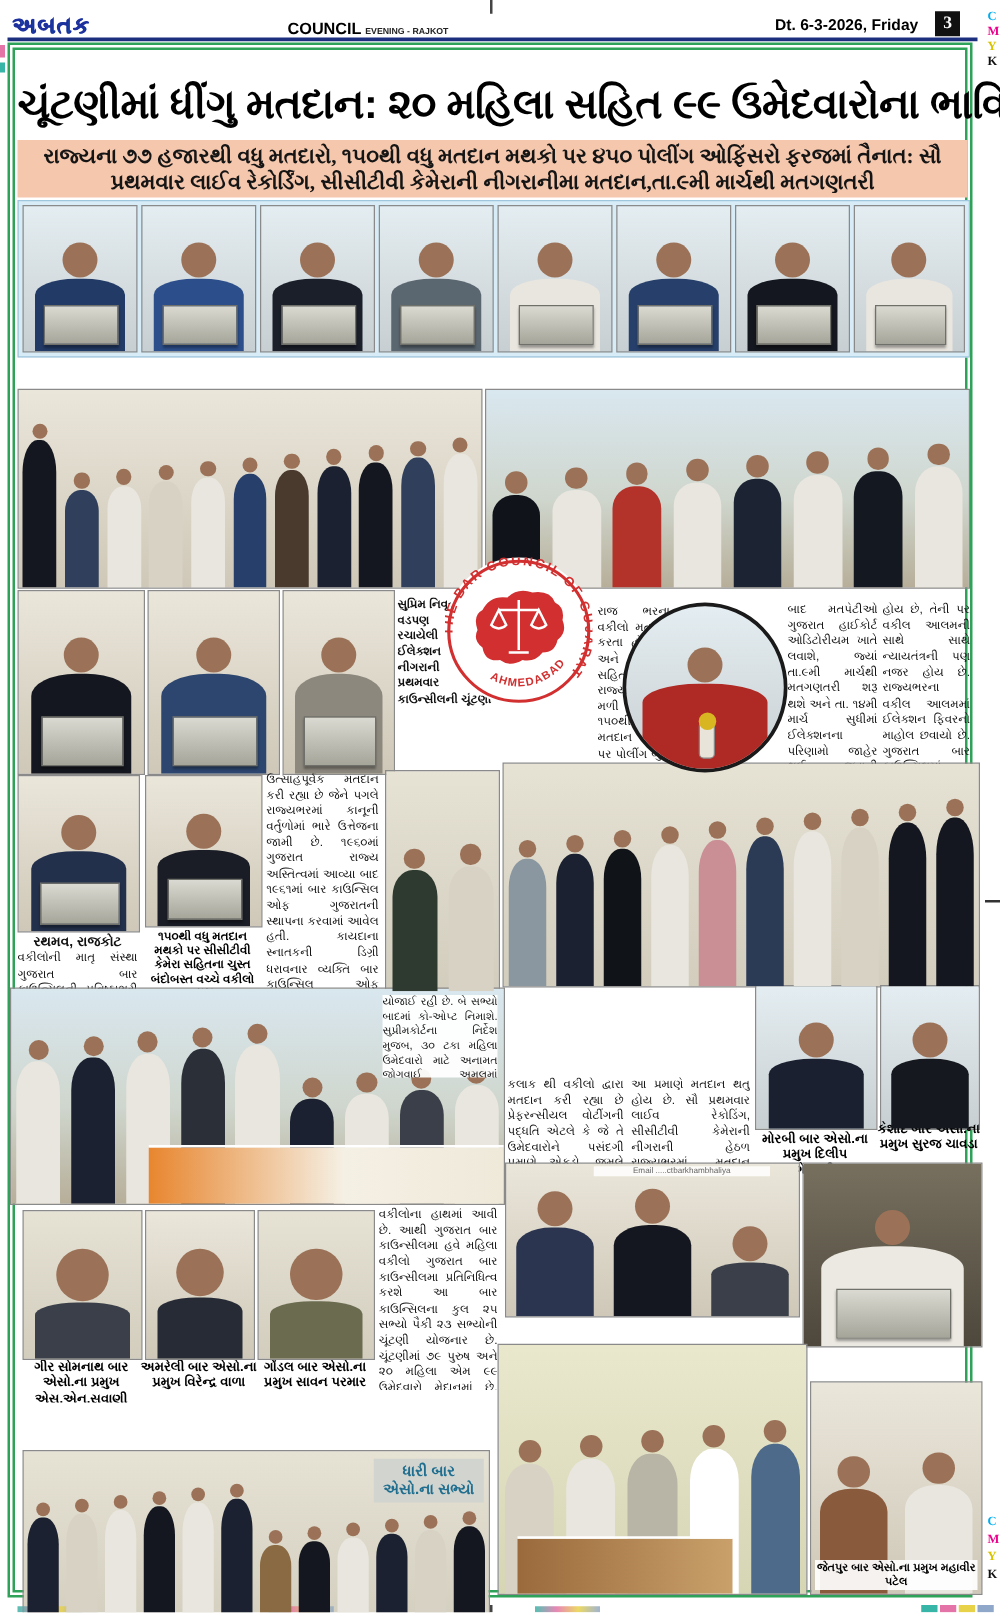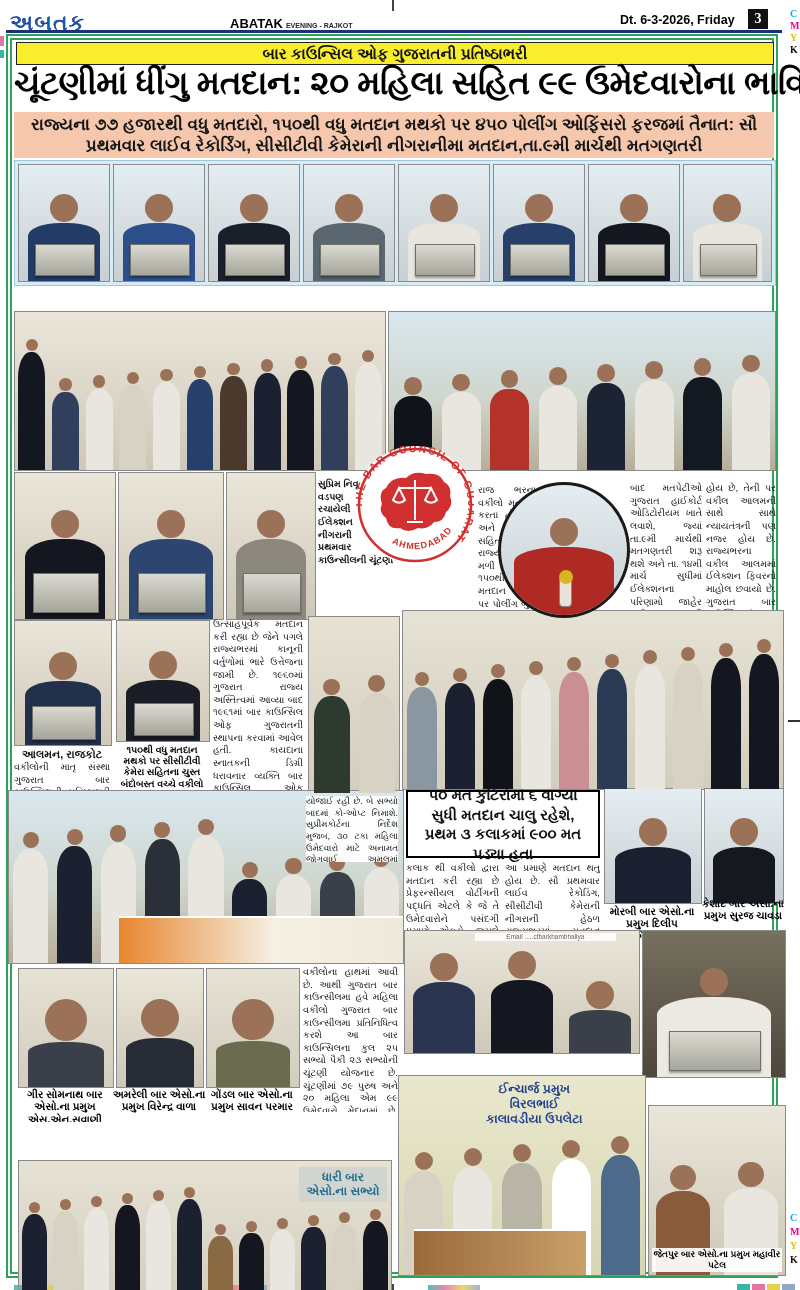--- a/index.html
+++ b/index.html
@@ -1,21 +1,21 @@
 <!DOCTYPE html>
 <html><head>
 <meta charset="utf-8">
 <style>
   html,body{margin:0;padding:0;background:#ffffff;}
   .page{position:relative;width:800px;height:1290px;background:#fff;
         font-family:"Liberation Sans",sans-serif;overflow:hidden;color:#101010;}
   .abs{position:absolute;}
 
   
-  .logo{font-weight:normal;font-size:22px;color:#0369a1;letter-spacing:1px;
+  .logo{font-weight:bold;font-size:18px;color:#0369a1;letter-spacing:1px;
         -webkit-text-stroke:.6px #1e2f9e;}
   .masthead{font-weight:bold;font-size:13px;color:#000;}
   .masthead-sub{font-weight:bold;font-size:7px;color:#222;margin-left:3px;}
   .dateline-top{font-size:12.5px;color:#000;font-weight:bold;}
   .pagebox{width:20px;height:20px;background:#111;color:#fff;font-weight:bold;
            font-size:14px;text-align:center;line-height:20px;font-family:"Liberation Serif",serif;}
   .navyrule{background:#1b2f7e;}
 
   
   .frame{border:2px solid #2ea258;padding:2px;}
@@ -73,43 +73,42 @@
 </style>
 </head>
 <body>
 
 <div class="page">
 
   <div class="abs" style="left:392px;top:0;width:2px;height:11px;background:#444;"></div>
 
   <div class="abs logo" style="left:10px;top:10px;">અબતક</div>
   <div class="abs" style="left:230px;top:14px;">
-    <span class="masthead">ABATAK</span><span class="masthead-sub">EVENING - RAJKOT</span>
+    <span class="masthead">COUNCIL</span><span class="masthead-sub">EVENING - RAJKOT</span>
   </div>
   <div class="abs dateline-top" style="left:620px;top:13px;">Dt. 6-3-2026, Friday</div>
   <div class="abs pagebox" style="left:748px;top:9px;">3</div>
   <div class="abs navyrule" style="left:6px;top:30px;width:776px;height:3px;"></div>
 
   <div class="cmyk-letter" style="left:790px;top:8px;color:#00aeef;">C</div>
   <div class="cmyk-letter" style="left:790px;top:20px;color:#ec008c;">M</div>
   <div class="cmyk-letter" style="left:790px;top:32px;color:#d8c400;">Y</div>
   <div class="cmyk-letter" style="left:790px;top:44px;color:#111;">K</div>
 
   <div class="abs" style="left:0;top:36px;width:4px;height:10px;background:#e473a8;"></div>
   <div class="abs" style="left:0;top:50px;width:4px;height:8px;background:#37b5a6;"></div>
   <div class="abs" style="left:788px;top:720px;width:12px;height:2px;background:#333;"></div>
 
   <div class="abs frame" style="left:6px;top:34px;width:772px;height:1244px;box-sizing:border-box;">
     <div class="frame-inner"></div>
   </div>
 
-  <div class="abs banner" style="left:16px;top:42px;width:756px;height:21px;">બાર કાઉન્સિલ ઓફ ગુજરાતની પ્રતિષ્ઠાભરી</div>
 
   <div class="abs headline" style="left:14px;top:66px;width:760px;">ચૂંટણીમાં ધીંગુ મતદાન: ૨૦ મહિલા સહિત ૯૯ ઉમેદવારોના ભાવિ કેદ</div>
-  <div class="abs subhead" style="left:14px;top:112px;width:760px;height:46px;">રાજ્યના ૭૭ હજારથી વધુ મતદારો, ૧૫૦થી વધુ મતદાન મથકો પર ૪૫૦ પોલીંગ ઓફિંસરો ફરજમાં તૈનાત: સૌ પ્રથમવાર લાઈવ રેકોર્ડિંગ, સીસીટીવી કેમેરાની નીગરાનીમા મતદાન,તા.૯મી માર્ચથી મતગણતરી</div>
+  <div class="abs subhead" style="left:14px;top:112px;width:760px;height:46px;font-family:Liberation Serif, serif;">રાજ્યના ૭૭ હજારથી વધુ મતદારો, ૧૫૦થી વધુ મતદાન મથકો પર ૪૫૦ પોલીંગ ઓફિંસરો ફરજમાં તૈનાત: સૌ પ્રથમવાર લાઈવ રેકોર્ડિંગ, સીસીટીવી કેમેરાની નીગરાનીમા મતદાન,તા.૯મી માર્ચથી મતગણતરી</div>
 
   <div class="abs blueband" style="left:14px;top:160px;width:760px;height:124px;"></div>
   <div class="photo bg-cool" style="left:18px;top:164px;width:90px;height:116px;">
       <div class="fig" style="left: 10%; width: 80%; height: 75%; --suit: #223a66;">
         <span class="hd"></span>
         <span class="bd"></span>
       </div>
       <div class="ballot"></div>
     </div>
   <div class="photo bg-cool" style="left:113px;top:164px;width:90px;height:116px;">
@@ -301,21 +300,21 @@
   <div class="bodytext" style="left:630px;top:482px;width:72px;height:132px;">બાદ મતપેટીઓ ગુજરાત હાઈકોર્ટ ઓડિટોરીયમ ખાતે લવાશે, જ્યાં તા.૯મી માર્ચથી મતગણતરી શરૂ થશે અને તા. ૧૪મી માર્ચ સુધીમાં ઈલેક્શનના પરિણામો જાહેર થઈ જવાની સંભાવના છે. બાર કાઉન્સિલમા વકીલ સમાજમાં પ્રતિનિધિત્વ અને સમાનતા માટે મહત્ત્વપૂર્ણ માનવામાં આવી રહી છે. ગુજરાત બાર કાઉન્સિલ એટલી મહત્ત્વની</div>
   <div class="bodytext" style="left:706px;top:482px;width:70px;height:132px;">હોય છે, તેની પર વકીલ આલમની સાથે સાથે ન્યાયતંત્રની પણ નજર હોય છે. રાજ્યભરના વકીલ આલમમાં ઈલેક્શન ફિવરનો માહોલ છવાયો છે. ગુજરાત બાર કાઉન્સિલમાં સમરસ પેનલનો છેલ્લા ૨૭ વર્ષથી દબદબો જળવાઈ રહે છે કે કેમ તે મુદ્દે વકીલ આલમમાં ચર્ચાએ જોર પકડ્યું છે.</div>
 
   <div class="photo bg-room" style="left:14px;top:620px;width:96px;height:124px;">
       <div class="fig" style="left: 10%; width: 80%; height: 75%; --suit: #23304c;">
         <span class="hd"></span>
         <span class="bd"></span>
       </div>
       <div class="ballot"></div>
     </div>
-  <div class="datelocation" style="left:14px;top:748px;width:96px;">આલમન, રાજકોટ</div>
+  <div class="datelocation" style="left:14px;top:748px;width:96px;">રથમવ, રાજકોટ</div>
   <div class="bodytext" style="left:14px;top:761px;width:96px;height:40px;">વકીલોની માતૃ સંસ્થા ગુજરાત બાર કાઉન્સિલની પ્રતિષ્ઠાભરી અને રસાકસી ભરી રાજકોટ સહિત રાજ્ય ભરના</div>
   <div class="photo bg-room" style="left:116px;top:620px;width:92px;height:120px;">
       <div class="fig" style="left: 10%; width: 80%; height: 75%; --suit: #1a1d26;">
         <span class="hd"></span>
         <span class="bd"></span>
       </div>
       <div class="ballot"></div>
     </div>
   <div class="caption" style="left:116px;top:744px;width:92px;height:56px;font-size:9.5px;">૧૫૦થી વધુ મતદાન મથકો પર સીસીટીવી કેમેરા સહિતના ચુસ્ત બંદોબસ્ત વચ્ચે વકીલો દ્વારા</div>
   <div class="bodytext" style="left:213px;top:618px;width:90px;height:184px;">ઉત્સાહપૂર્વક મતદાન કરી રહ્યા છે જેને પગલે રાજ્યભરમાં કાનૂની વર્તુળોમાં ભારે ઉત્તેજના જામી છે. ૧૯૬૦માં ગુજરાત રાજ્ય અસ્તિત્વમાં આવ્યા બાદ ૧૯૬૧માં બાર કાઉન્સિલ ઓફ ગુજરાતની સ્થાપના કરવામાં આવેલ હતી. કાયદાના સ્નાતકની ડિગ્રી ધરાવનાર વ્યક્તિ બાર કાઉન્સિલ ઓફ ઈન્ડિયાના નિયમો અનુસાર એડવોકેટ તરીકે રજિસ્ટ્રેશન બાદ સનદ મેળવ્યા</div>
@@ -406,21 +405,20 @@
         <span class="hd"></span>
         <span class="bd"></span>
       </div>
       <div class="fig" style="left: 90%; width: 8.88889%; height: 65%; --suit: #e9e6df;">
         <span class="hd"></span>
         <span class="bd"></span>
       </div>
     </div>
   <div class="inset bodytext" style="left:306px;top:796px;width:92px;height:66px;font-size:8.8px;">યોજાઈ રહી છે. બે સભ્યો બાદમાં કો-ઓપ્ટ નિમાશે. સુપ્રીમકોર્ટના નિર્દેશ મુજબ, ૩૦ ટકા મહિલા ઉમેદવારો માટે અનામત જોગવાઈ અમલમાં મુકવામાં આવી છે. પાંચ બેઠક મહિલા</div>
 
-  <div class="votebox" style="left:406px;top:790px;width:194px;height:68px;">૫૦ મત કુટિરોમાં ૬ વાગ્યા સુધી મતદાન ચાલુ રહેશે, પ્રથમ ૩ કલાકમાં ૯૦૦ મત પડ્યા હતા</div>
   <div class="bodytext" style="left:406px;top:862px;width:93px;height:84px;">કલાક થી વકીલો દ્વારા મતદાન કરી રહ્યા છે પ્રેફરન્સીયલ વોટીંગની પદ્ધતિ એટલે કે જે તે ઉમેદવારોને પસંદગી પ્રમાણે એકડો, જમલે એમ ૨૩ સુધી લખીને પસંદ કરવામાં આવે છે.</div>
   <div class="bodytext" style="left:505px;top:862px;width:95px;height:84px;">આ પ્રમાણે મતદાન થતુ હોય છે. સૌ પ્રથમવાર લાઈવ રેકોડિંગ, સીસીટીવી કેમેરાની નીગરાની હેઠળ રાજ્યભરમાં મતદાન યોજાશે સવારે ૧૦:૦૦ કલાક થી સાંજે ૭ કલાક દરમિયાન મતદાન પૂર્ણ થયા</div>
 
   <div class="photo bg-cool" style="left:604px;top:788px;width:96px;height:114px;">
       <div class="fig" style="left: 10%; width: 80%; height: 75%; --suit: #1a2030;">
         <span class="hd"></span>
         <span class="bd"></span>
       </div>
     </div>
   <div class="caption" style="left:604px;top:905px;width:96px;height:34px;font-size:10.5px;">મોરબી બાર એસો.ના પ્રમુખ દિલીપ અગેચાણીયા</div>
@@ -524,21 +522,20 @@
         <span class="hd"></span>
         <span class="bd"></span>
       </div>
       <div class="fig" style="left: 92.5%; width: 6.66667%; height: 68%; --suit: #14171f;">
         <span class="hd"></span>
         <span class="bd"></span>
       </div>
     </div>
   <div class="photo bg-green" style="left:398px;top:1075px;width:246px;height:199px;">
     <div class="tablecloth" style="left:6%;width:70%;height:22%;background:linear-gradient(90deg,#9a6a3c,#c9a06a);"></div>
-    <div class="photo-overlay" style="left:34%;top:6px;width:42%;color:#23418f;font-size:12.5px;">ઈન્ચાર્જ પ્રમુખ વિરલભાઈ કાલાવડીયા ઉપલેટા</div>
   <div class="fig" style="left: 2%; width: 16%; height: 62%; --suit: #d8d2c5;">
         <span class="hd"></span>
         <span class="bd"></span>
       </div>
       <div class="fig" style="left: 22%; width: 16%; height: 64%; --suit: #e9e6df;">
         <span class="hd"></span>
         <span class="bd"></span>
       </div>
       <div class="fig" style="left: 42%; width: 16%; height: 66%; --suit: #b8b4a6;">
         <span class="hd"></span>

